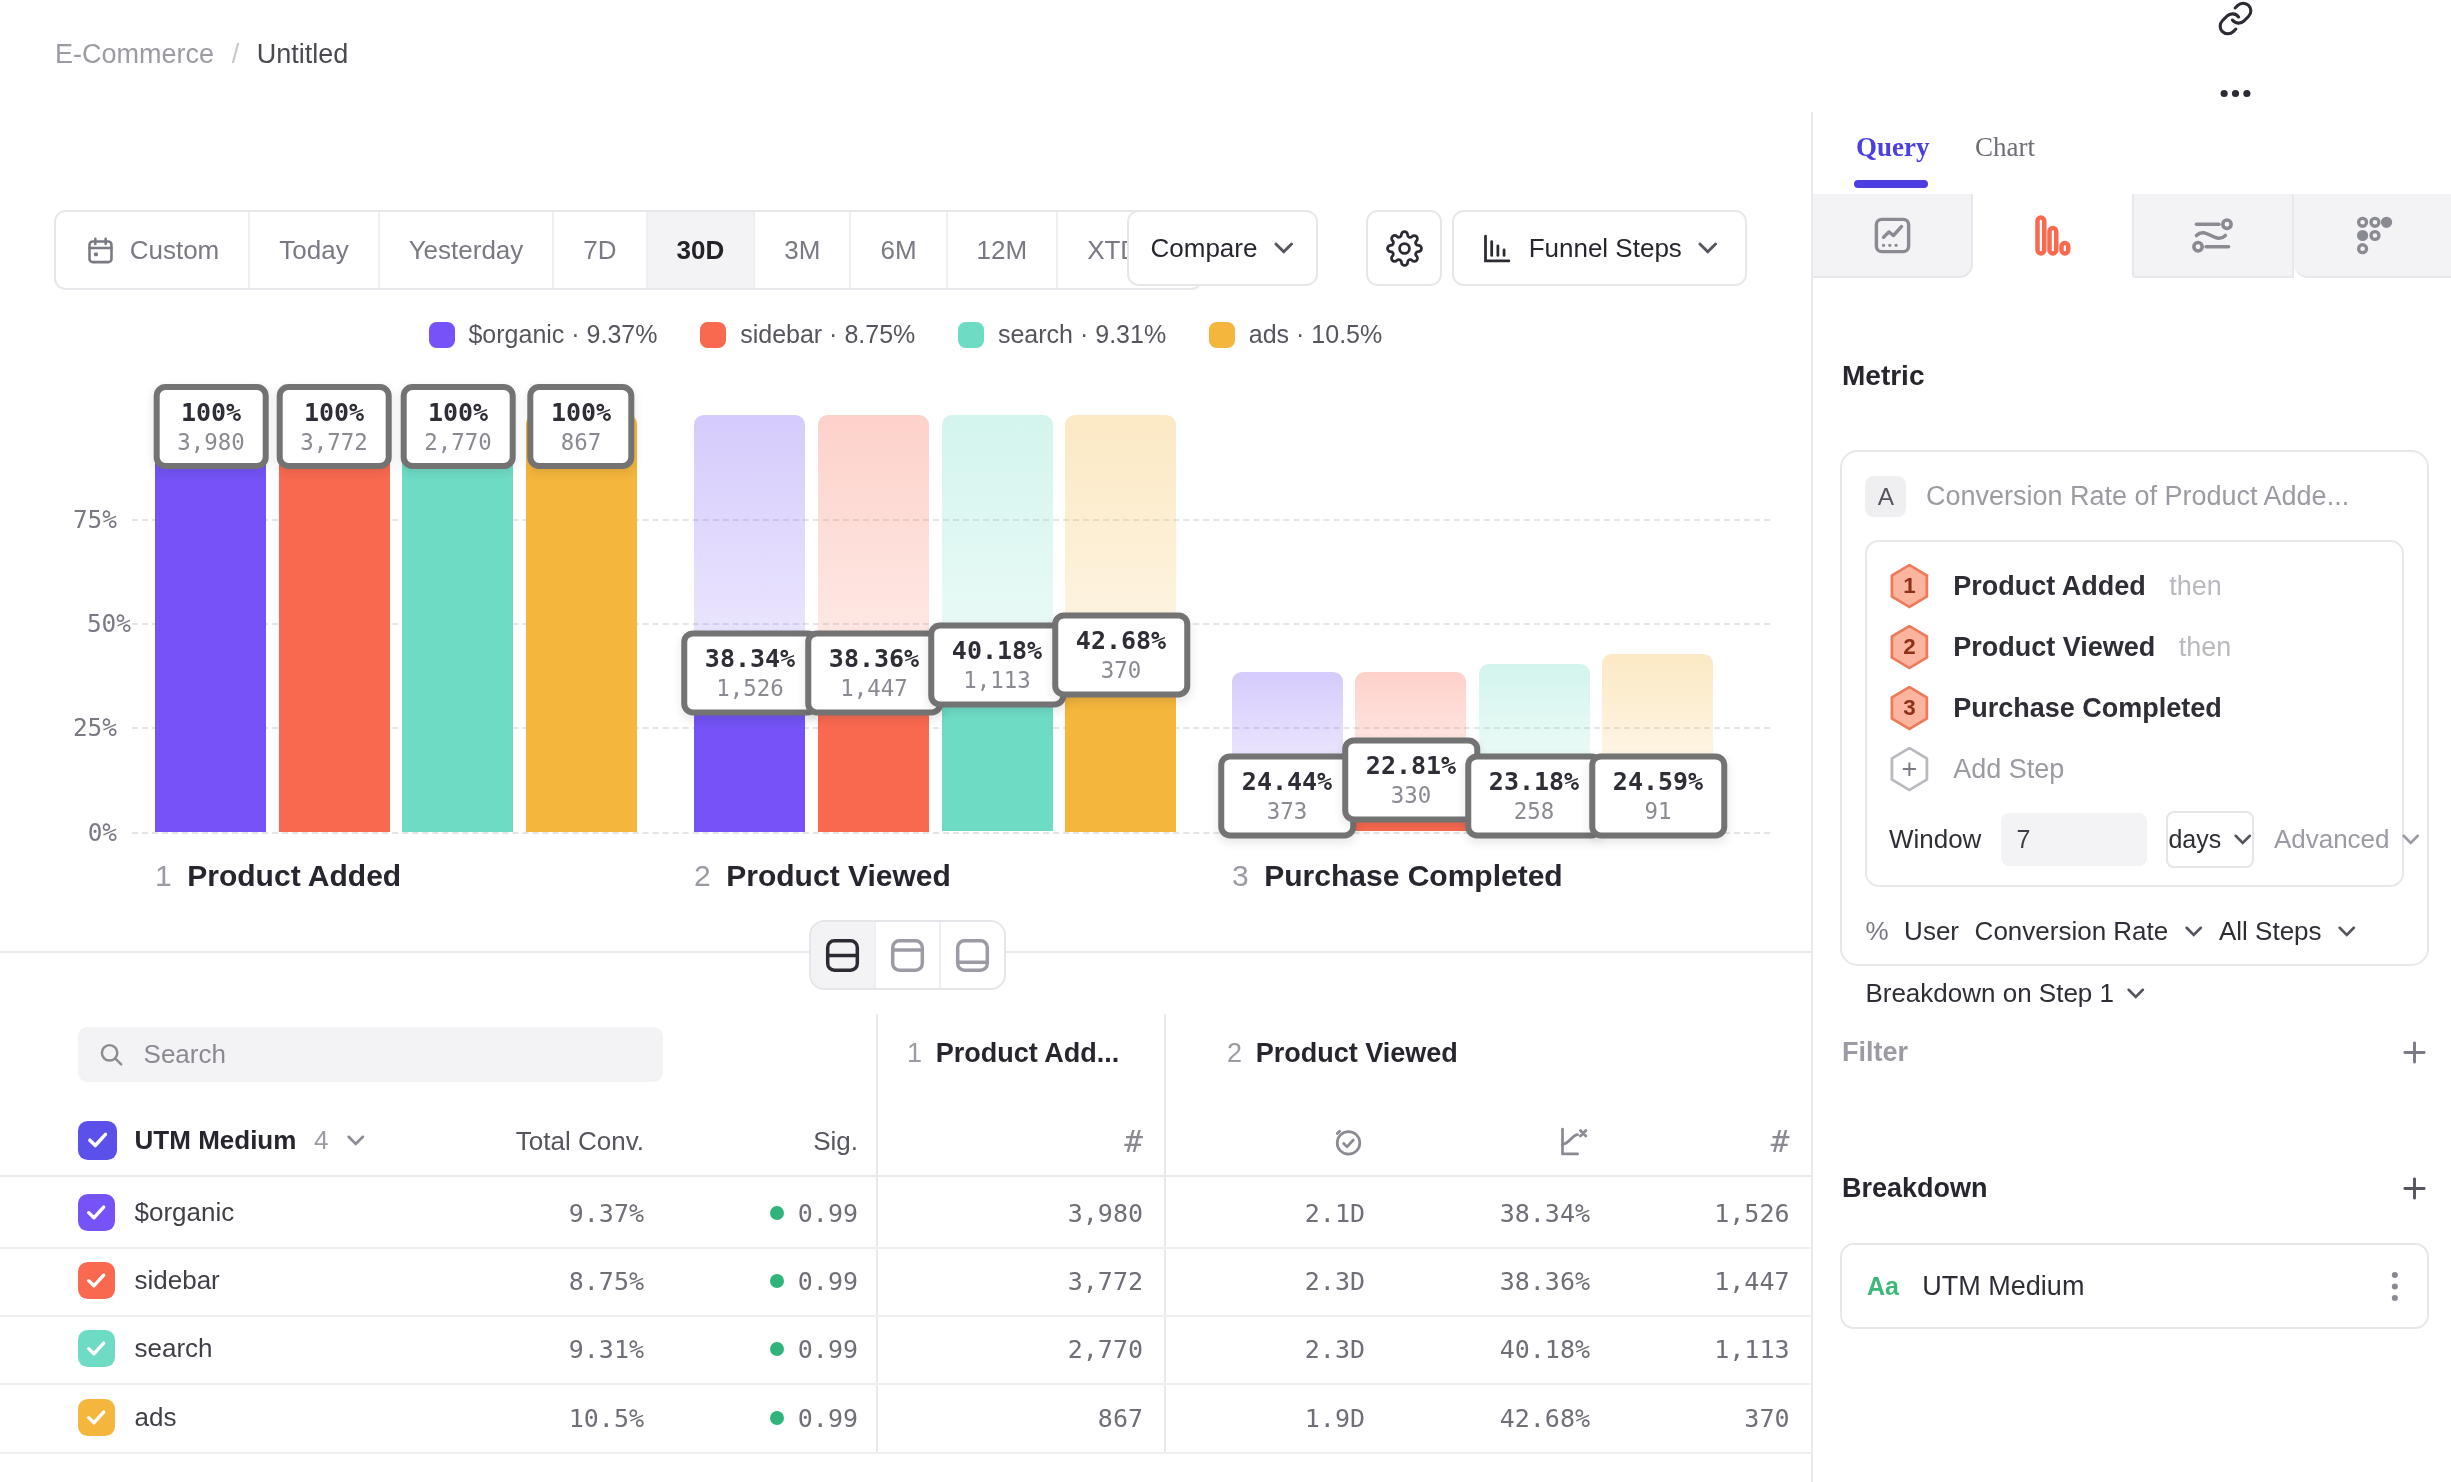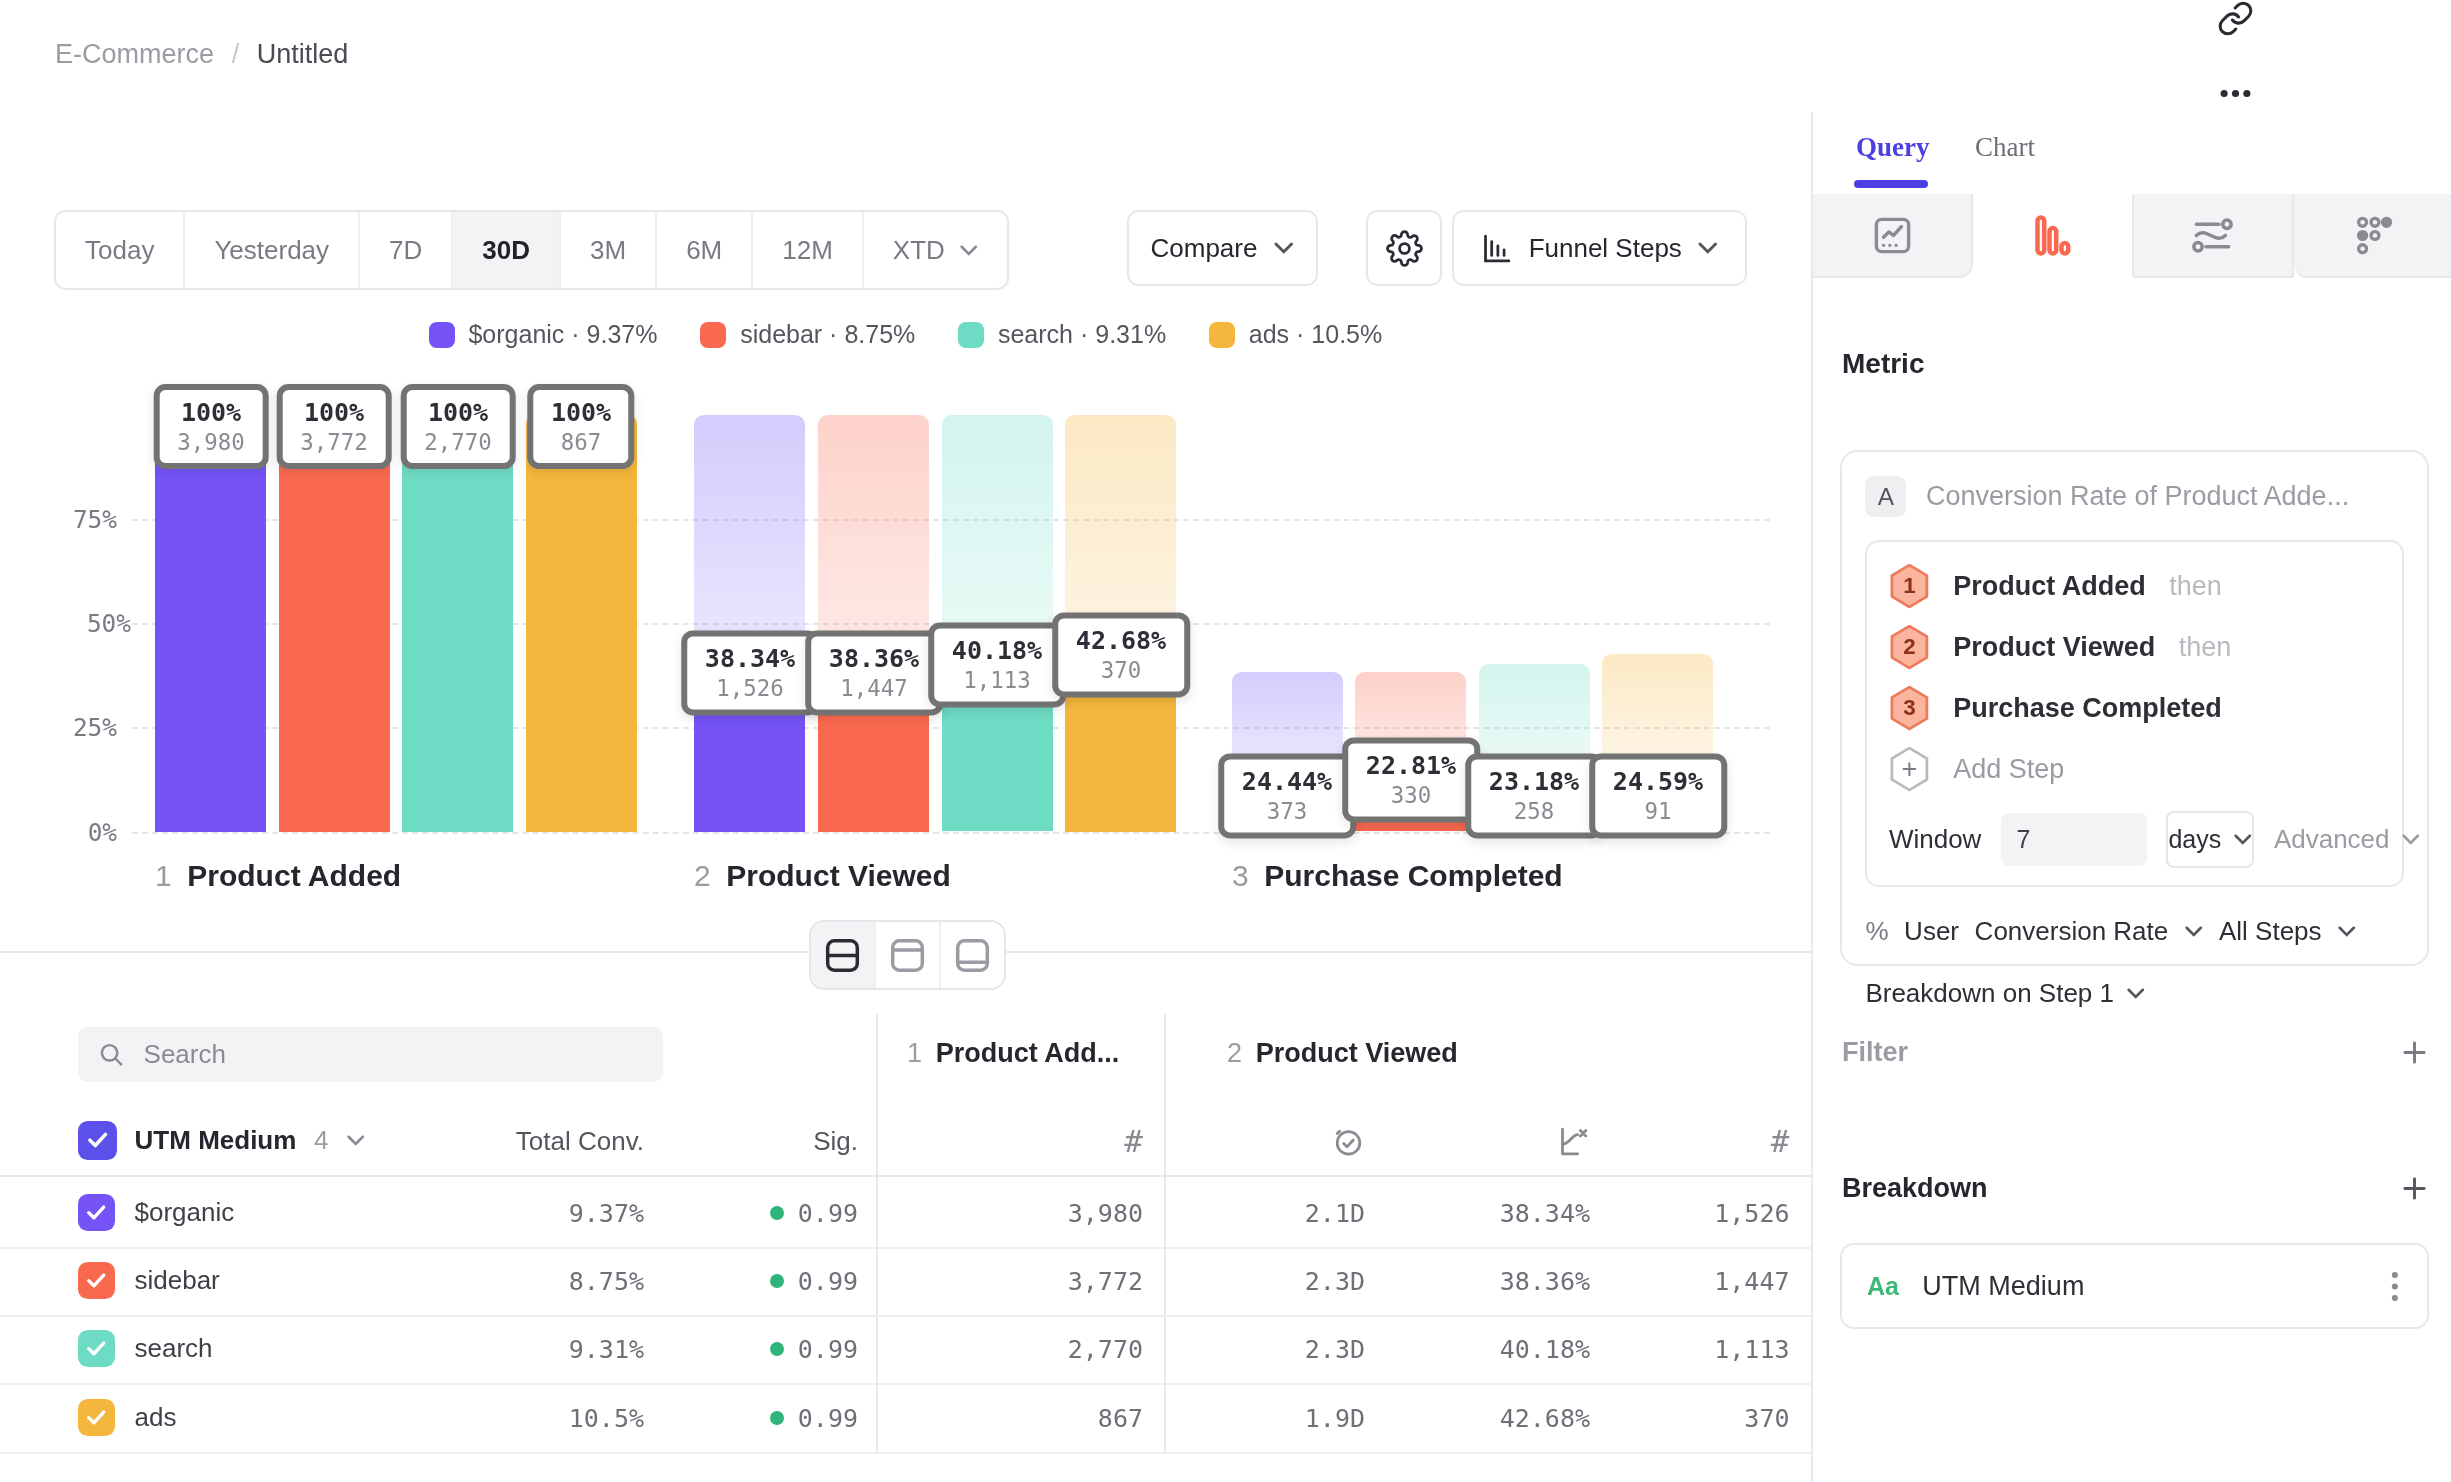--- a/index.html
+++ b/index.html
@@ -149,20 +149,28 @@
     <div class="vsep"></div>
     <button class="save-btn">Save</button>
   </div>
 </div>
 
 <div class="main">
 
   <div class="toolbar">
     <div class="seg" id="range-seg">
         <div class="seg-item">
+          <svg width="31" height="31" viewBox="0 0 24 24" fill="none" stroke="#7A7A84" stroke-width="2" stroke-linecap="round">
+            <rect x="3.5" y="5" width="17" height="16" rx="2.5"></rect>
+            <path d="M8 3v4M16 3v4M3.5 10h17"></path>
+            <rect x="7" y="13.5" width="3" height="3" rx="0.8" fill="#7A7A84" stroke="none"></rect>
+          </svg>
+          <span>Custom</span>
+        </div>
+        <div class="seg-item">
           <span>Today</span>
         </div>
         <div class="seg-item">
           <span>Yesterday</span>
         </div>
         <div class="seg-item">
           <span>7D</span>
         </div>
         <div class="seg-item active">
           <span>30D</span>
@@ -502,21 +510,21 @@
           <circle cx="7" cy="5" r="2.4"></circle>
           <circle cx="14.5" cy="5" r="2.4"></circle>
           <circle cx="21.5" cy="5" r="2.4" fill="#8A8A93"></circle>
           <circle cx="7" cy="13" r="2.4" fill="#8A8A93"></circle>
           <circle cx="14.5" cy="13" r="2.4"></circle>
           <circle cx="7" cy="21" r="2.4"></circle>
         </svg>
     </div>
   </div>
 
-  <div class="p-h" style="top:236px;">Metric</div>
+  <div class="p-h" style="top:248px;">Metric</div>
 
   <div class="metric-card">
     <div class="a-row">
       <div class="a-badge">A</div>
       <div class="a-title">Conversion Rate of Product Adde...</div>
     </div>
     <div class="inner-card">
       <div id="panel-steps">
           <div class="step-row">
             <div class="hexo">

